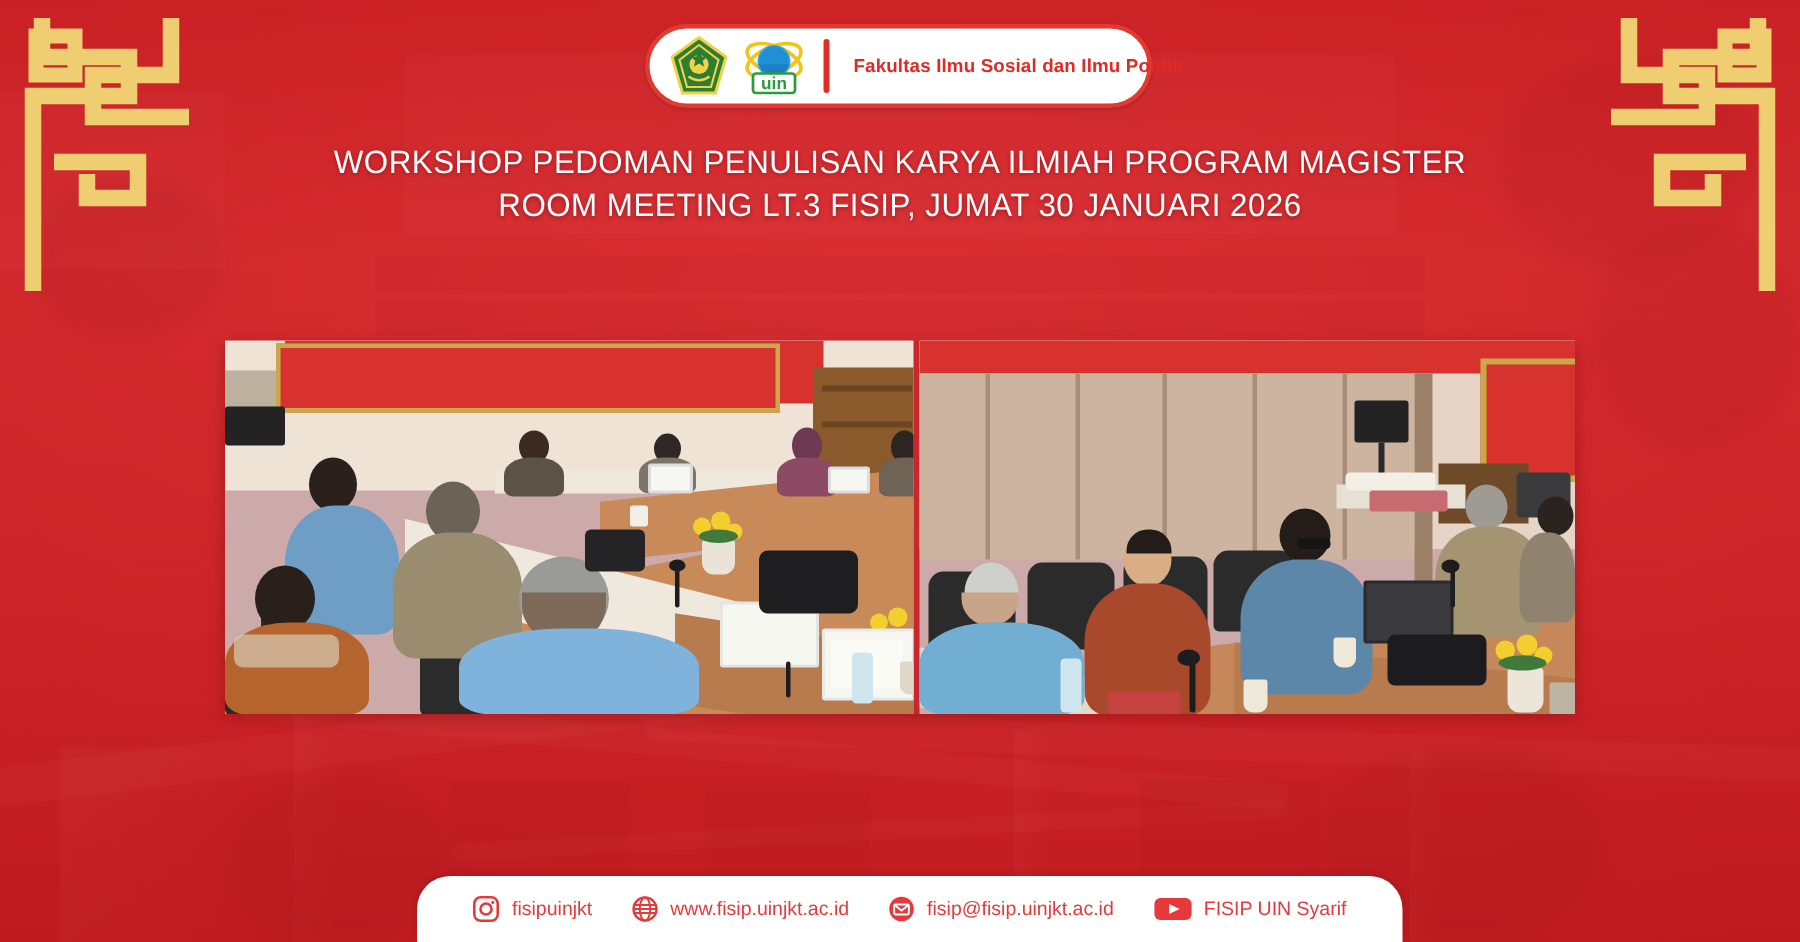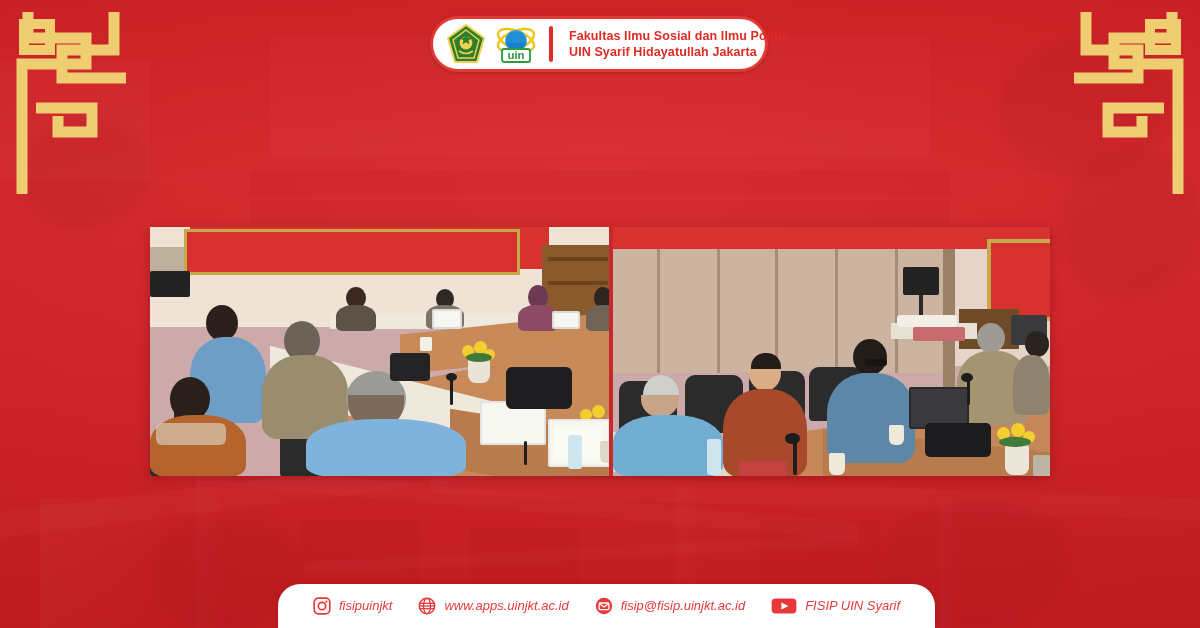--- a/index.html
+++ b/index.html
@@ -107,21 +107,21 @@
 
   
   .footer{
     position:absolute;left:278px;bottom:0;width:657px;height:44px;
     background:#fff;border-radius:22px 22px 0 0;
     display:flex;align-items:center;justify-content:center;gap:26px;
     box-shadow:0 -1px 4px rgba(90,5,8,.18);
   }
   .fitem{display:flex;align-items:center;gap:8px;}
   .ficon{width:18px;height:18px;flex:0 0 auto;display:block;}
-  .flabel{color:#e8393a;font-size:13px;line-height:16px;white-space:nowrap;font-style:italic;}
+  .flabel{color:#e8393a;font-size:13px;line-height:16px;white-space:nowrap;}
   .flabel.yt{color:#e8393a;}
 </style>
 </head>
 <body>
 
 <div class="poster">
 
   <div class="bg">
     <div class="bg-base"></div>
     <div class="bg-arch">
@@ -193,24 +193,27 @@
       <circle cx="22" cy="17" r="10.5" fill="none" stroke="#2fa8e0" stroke-width="1"></circle>
       <path d="M12 19 a10.5 10.5 0 0 0 20 0 z" fill="#1577b8" opacity=".55"></path>
       <rect x="8" y="25" width="28" height="13" rx="2" fill="#fff" stroke="#2e9a3e" stroke-width="1.8"></rect>
       <text x="22" y="35.4" font-family="Liberation Sans, sans-serif" font-size="11.5" font-weight="bold" fill="#2e9a3e" text-anchor="middle">uin</text>
     </svg>
 
     <div class="badge-sep"></div>
 
     <div class="badge-txt">
       <div class="badge-l1">Fakultas Ilmu Sosial dan Ilmu Politik</div>
-      <div class="badge-l2">UIN Syarif Hidayatullah Jakarta</div>
-    </div>
-  </div>
-
+    </div>
+  </div>
+
+  <div class="title-wrap">
+    <div class="title-l1">WORKSHOP  PEDOMAN PENULISAN KARYA ILMIAH PROGRAM MAGISTER</div>
+    <div class="title-l2">ROOM MEETING LT.3 FISIP, JUMAT 30 JANUARI 2026</div>
+  </div>
 
   <div class="photos">
 
     <div class="photo left">
       <div class="scene">
         <div class="wall"></div>
         <div class="wall2" style="left:40px;right:60px;top:0;height:42px;background:#d8322f;"></div>
         <div class="board" style="left:34px;top:2px;width:330px;height:40px;"></div>
         <div class="cab" style="left:392px;top:18px;width:72px;height:72px;background:#8a5a2c;"></div>
         <div class="sh" style="left:398px;top:30px;width:60px;height:4px;background:#6b4420;"></div>
@@ -379,21 +382,21 @@
     </div>
 
     <div class="fitem">
       <svg class="ficon" viewBox="0 0 18 18" aria-hidden="true">
         <circle cx="9" cy="9" r="7.7" fill="none" stroke="#e8393a" stroke-width="1.5"></circle>
         <ellipse cx="9" cy="9" rx="3.5" ry="7.7" fill="none" stroke="#e8393a" stroke-width="1.3"></ellipse>
         <line x1="1.3" y1="6.3" x2="16.7" y2="6.3" stroke="#e8393a" stroke-width="1.3"></line>
         <line x1="1.3" y1="11.7" x2="16.7" y2="11.7" stroke="#e8393a" stroke-width="1.3"></line>
         <line x1="1.3" y1="9" x2="16.7" y2="9" stroke="#e8393a" stroke-width="1.3"></line>
       </svg>
-      <span class="flabel">www.apps.uinjkt.ac.id</span>
+      <span class="flabel">www.fisip.uinjkt.ac.id</span>
     </div>
 
     <div class="fitem">
       <svg class="ficon" viewBox="0 0 18 18" aria-hidden="true">
         <circle cx="9" cy="9" r="8.2" fill="#e8393a"></circle>
         <rect x="4.1" y="6" width="9.8" height="6.6" rx="1" fill="none" stroke="#fff" stroke-width="1.3"></rect>
         <path d="M4.3 6.4 L9 10 L13.7 6.4" fill="none" stroke="#fff" stroke-width="1.3"></path>
       </svg>
       <span class="flabel">fisip@fisip.uinjkt.ac.id</span>
     </div>

